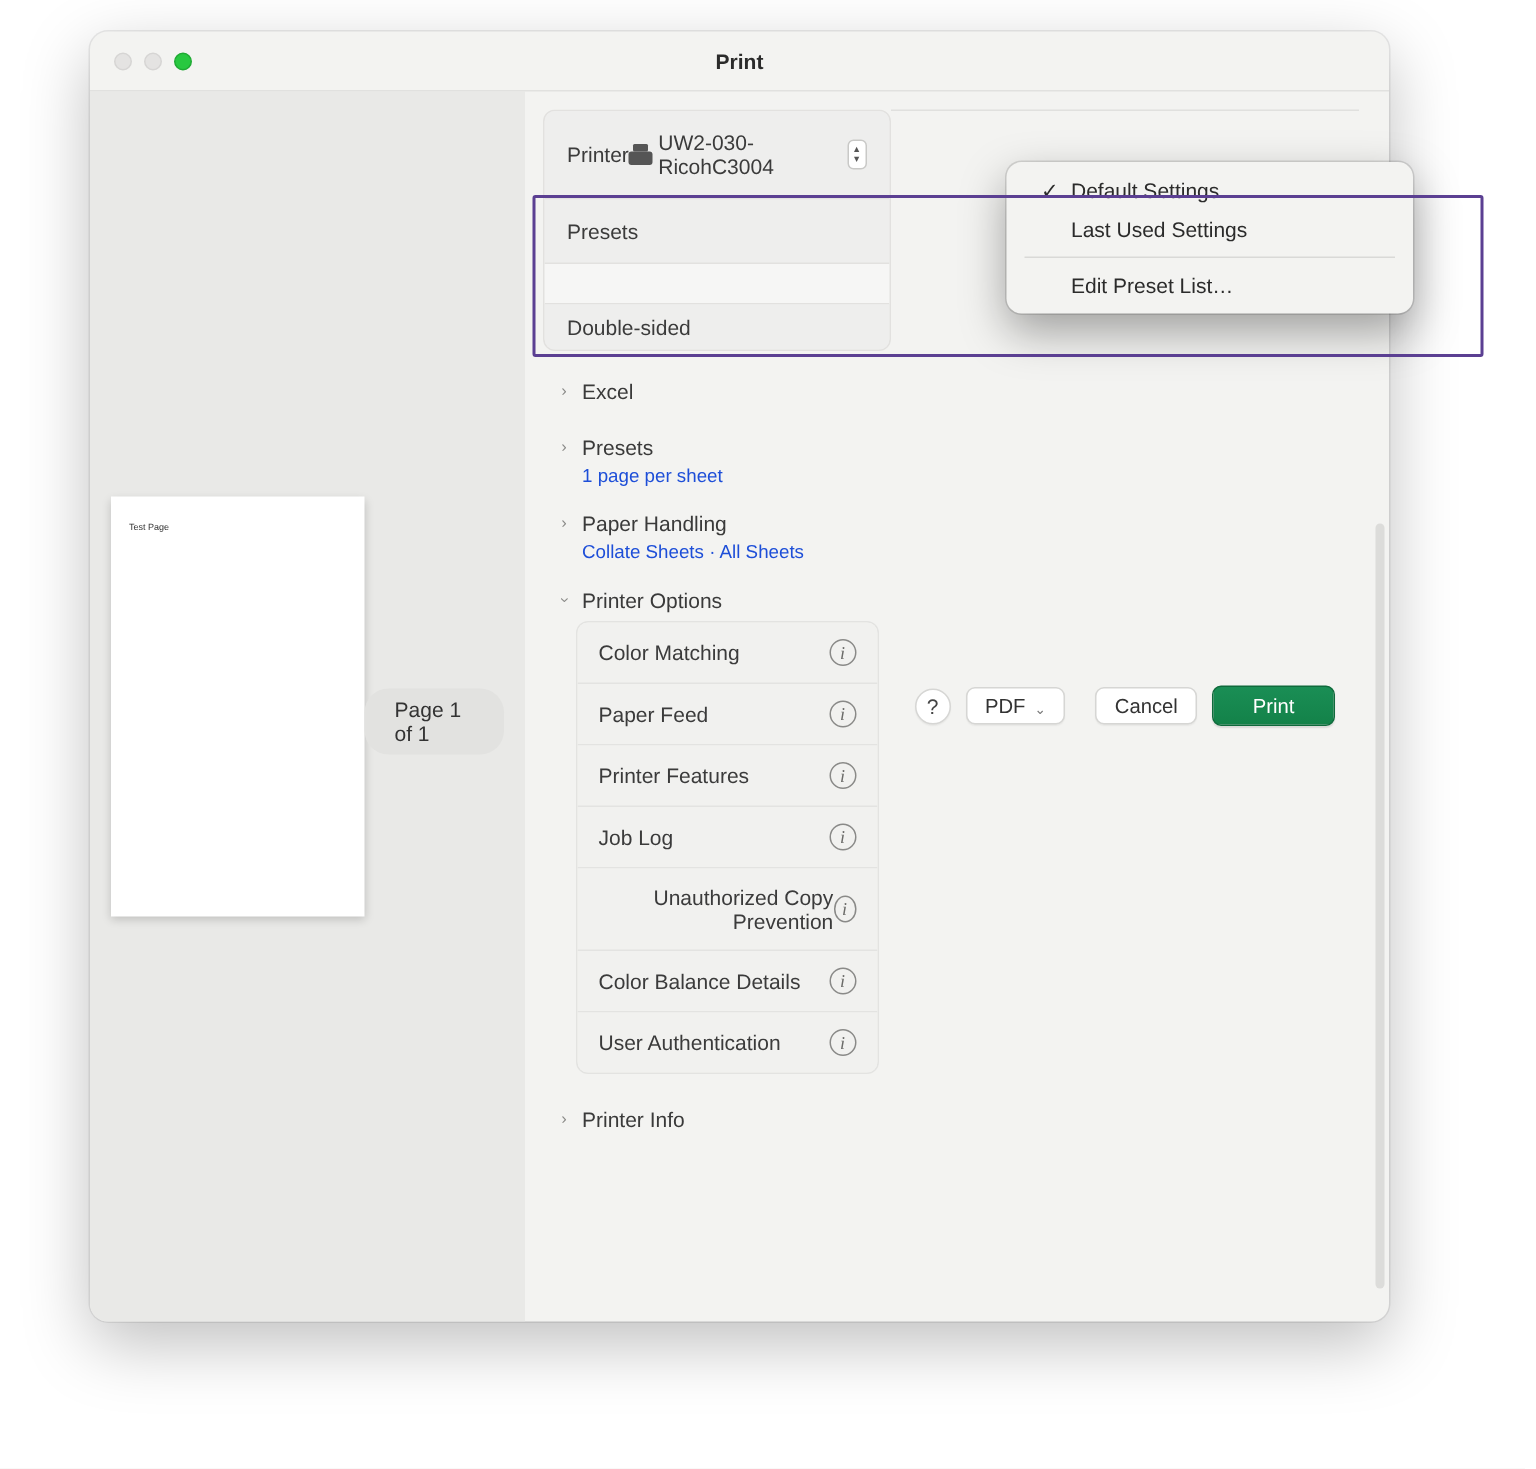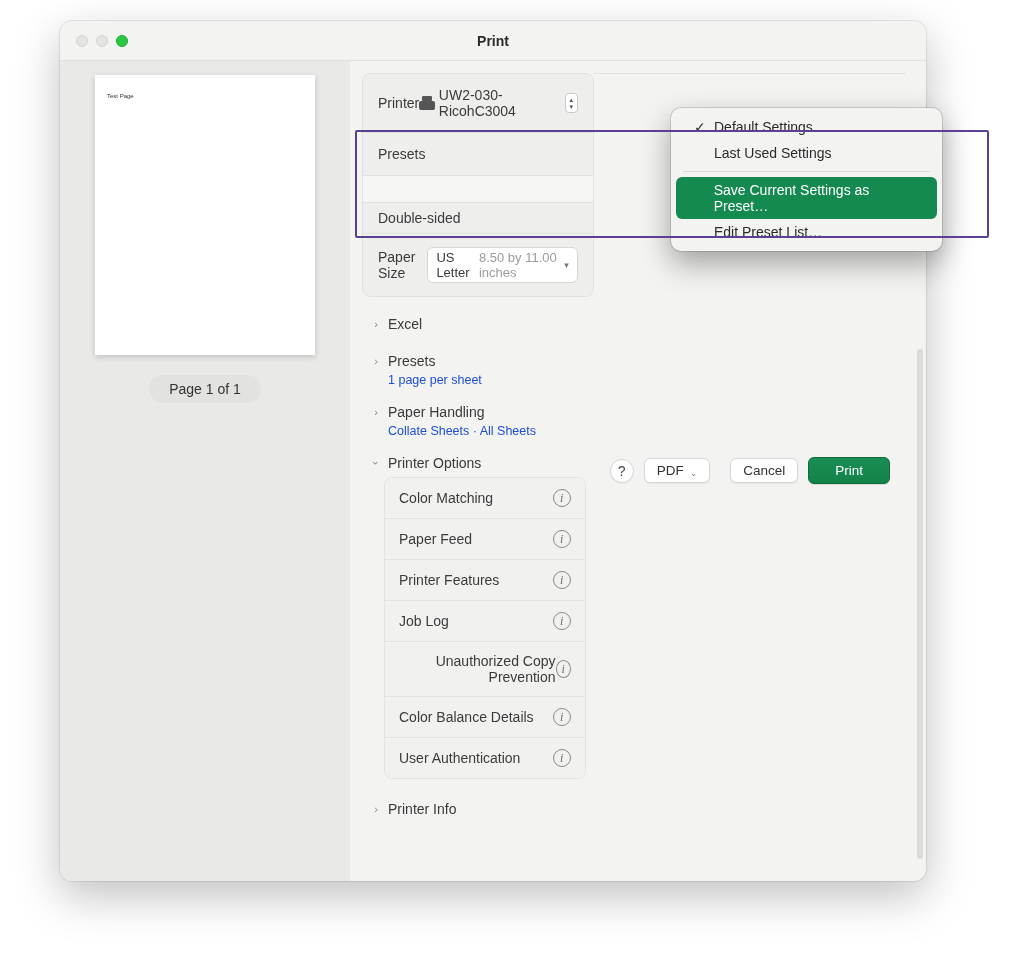--- a/index.html
+++ b/index.html
@@ -40,21 +40,21 @@
     position: absolute; left: 0; right: 0; text-align: center;
     font-size: 14px; font-weight: 600; color: #2b2b2b;
     pointer-events: none;
   }
   .content {
     flex: 1; display: flex; min-height: 0;
   }
   .sidebar {
     width: 290px;
     background: #e9e9e7;
-    display: flex; flex-direction: column; align-items: center;
+    display: flex; flex-direction: row; align-items: center;
     padding: 14px;
     flex-shrink: 0;
   }
   .preview-page {
     width: 220px; height: 280px;
     background: #fff;
     box-shadow: 0 2px 6px rgba(0,0,0,0.18);
     padding: 18px 12px;
   }
   .preview-text { font-size: 6px; color: #333; }
@@ -274,30 +274,20 @@
             <span class="row-label">Presets</span>
             <span class="row-value">&nbsp;</span>
           </div>
 
           <div class="setting-row lighter" style="background:#f6f6f5;"></div>
 
           <div class="setting-row" style="padding-top:7px;padding-bottom:7px;text-align:center;">
             <span class="row-label">Double-sided</span>
           </div>
 
-          <div class="setting-row">
-            <span class="row-label">Paper Size</span>
-            <span class="row-value">
-              <span class="paper-select">
-                <span>US Letter</span>
-                <span class="paper-dim">8.50 by 11.00 inches</span>
-                <span class="chev">▾</span>
-              </span>
-            </span>
-          </div>
         </div>
 
         <div class="section-group">
 
           <div class="disclosure">
             <span class="arrow">›</span>
             <span>Excel</span>
           </div>
           <div style="height:10px;"></div>
 
@@ -378,23 +368,19 @@
 <div class="presets-popup">
   <div class="popup-item">
     <span class="check">✓</span>
     <span>Default Settings</span>
   </div>
   <div class="popup-item">
     <span class="check"></span>
     <span>Last Used Settings</span>
   </div>
   <div class="popup-divider"></div>
-  <div class="popup-item highlight">
-    <span class="check"></span>
-    <span>Save Current Settings as Preset…</span>
-  </div>
   <div class="popup-item">
     <span class="check"></span>
     <span>Edit Preset List…</span>
   </div>
 </div>
 
 <div class="annotation-rect"></div>
 
 </body></html>

